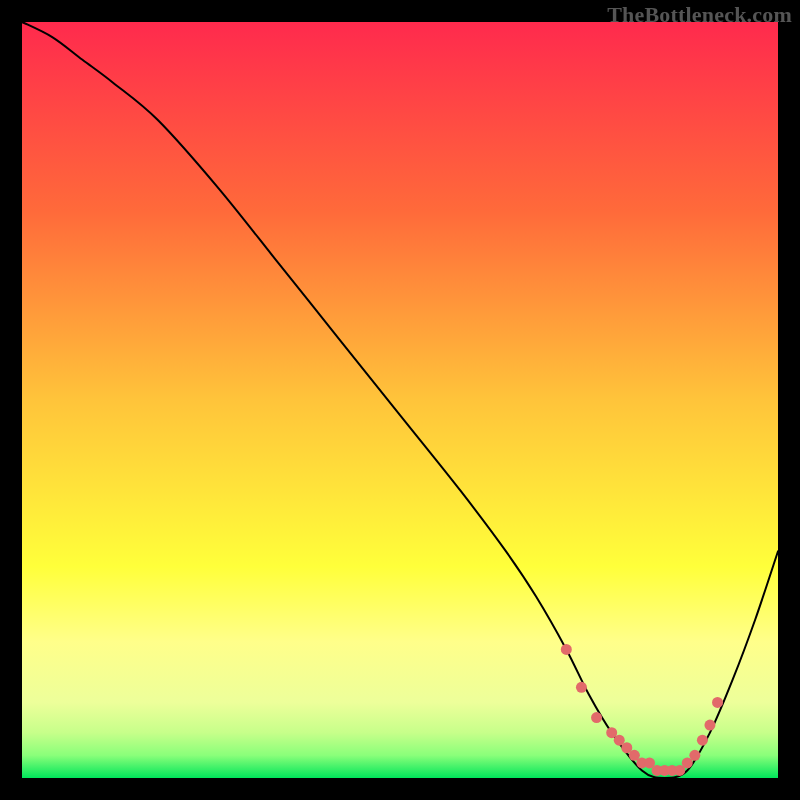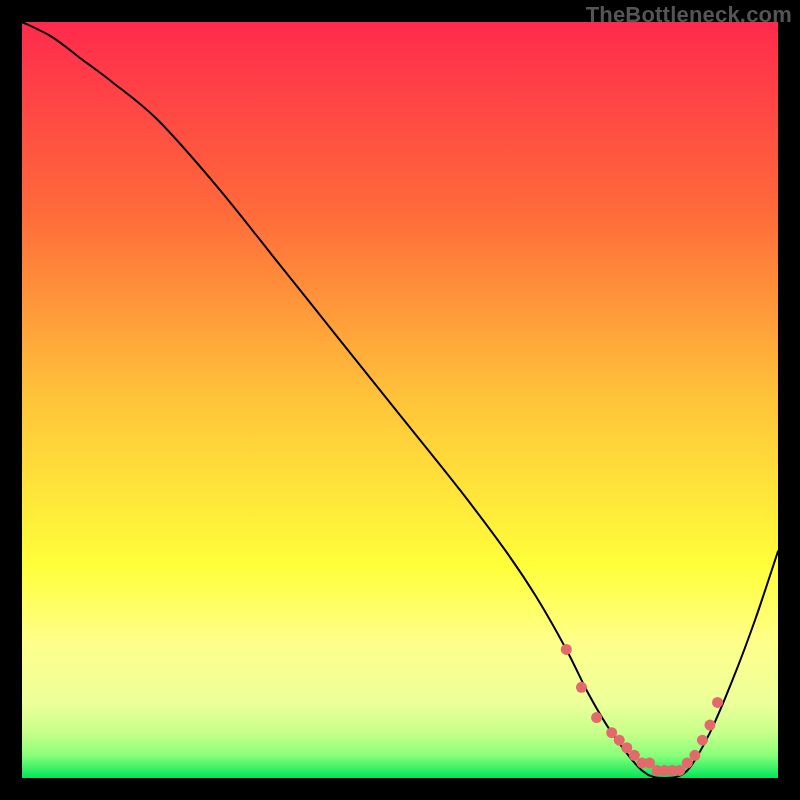--- a/index.html
+++ b/index.html
@@ -19,20 +19,21 @@
   .watermark {
     position: absolute;
     top: 2px;
     right: 8px;
     color: #555;
     font-size: 22px;
     font-weight: 600;
     letter-spacing: 0.2px;
     z-index: 20;
     user-select: none;
+    font-family: Liberation Serif, serif;
   }
   svg {
     display: block;
   }
 </style>
 </head>
 <body>
 
 <div class="wrap">
   <div class="watermark">TheBottleneck.com</div>

